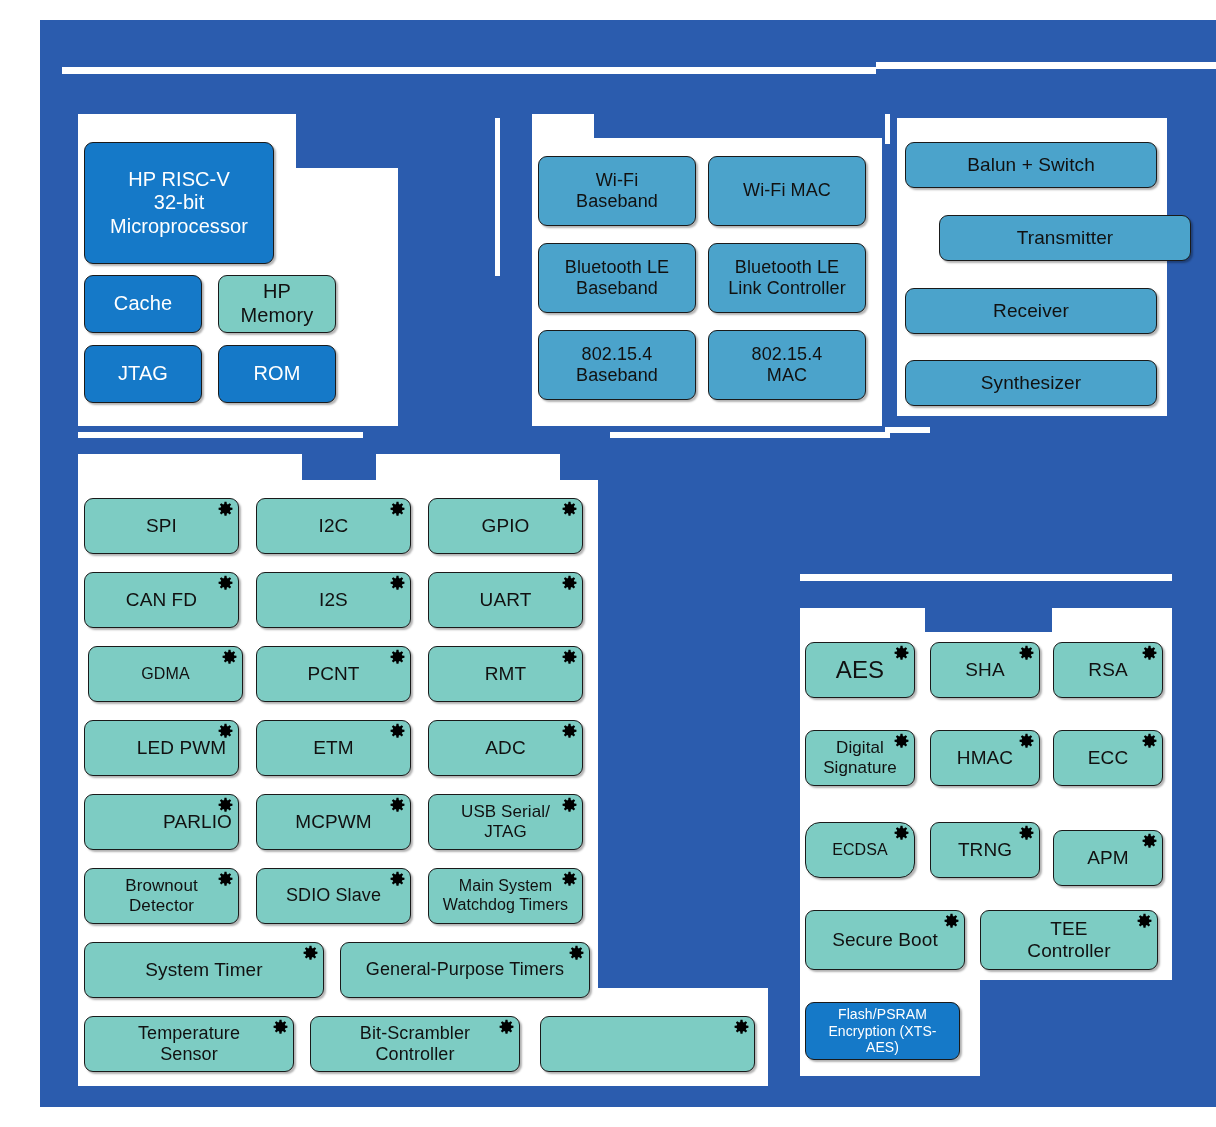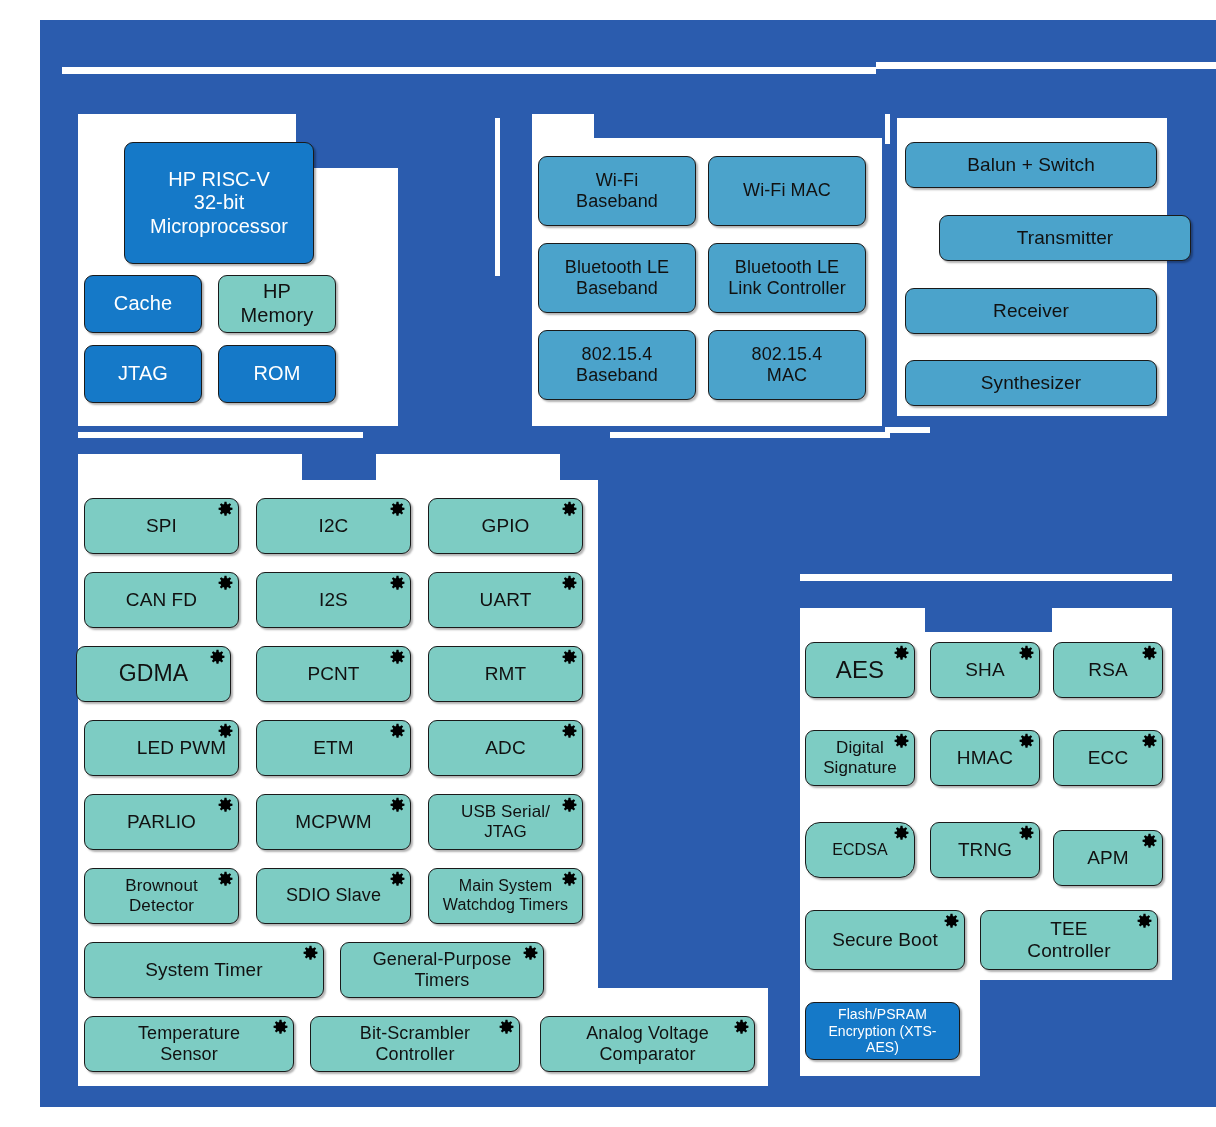--- a/index.html
+++ b/index.html
@@ -81,21 +81,21 @@
     <div class="panel" style="left:38px;top:460px;width:520px;height:516px;"></div>
     <div class="panel" style="left:38px;top:968px;width:690px;height:98px;"></div>
 
     <div class="rule" style="left:760px;top:554px;width:372px;height:7px;"></div>
     <div class="panel" style="left:760px;top:588px;width:125px;height:30px;"></div>
     <div class="panel" style="left:1012px;top:588px;width:120px;height:30px;"></div>
     <div class="panel" style="left:760px;top:612px;width:372px;height:348px;"></div>
     <div class="panel" style="left:760px;top:956px;width:180px;height:100px;"></div>
 
     <div id="g-cpu">
-        <div class="blk blue" style="left: 44px; top: 122px; width: 190px; height: 122px; font-size: 20px; margin-left: 40px;">
+        <div class="blk blue" style="left: 44px; top: 122px; width: 190px; height: 122px; font-size: 20px;">
           <span class="lbl">HP RISC-V<br>32-bit<br>Microprocessor</span>
         </div>
         <div class="blk blue" style="left: 44px; top: 255px; width: 118px; height: 58px; font-size: 20px;">
           <span class="lbl">Cache</span>
         </div>
         <div class="blk teal" style="left: 178px; top: 255px; width: 118px; height: 58px; font-size: 20px;">
           <span class="lbl">HP<br>Memory</span>
         </div>
         <div class="blk blue" style="left: 44px; top: 325px; width: 118px; height: 58px; font-size: 20px;">
           <span class="lbl">JTAG</span>
@@ -186,21 +186,21 @@
         </div>
         <div class="blk teal" style="left: 388px; top: 552px; width: 155px; height: 56px; font-size: 19px;">
           <span class="lbl">UART</span>
           <span class="gear">
             <svg viewBox="0 0 24 24" aria-hidden="true">
               <path fill="#000" d="M12 8.1a3.9 3.9 0 1 0 0 7.8 3.9 3.9 0 0 0 0-7.8zm0 5.7a1.8 1.8 0 1 1 0-3.6 1.8 1.8 0 0 1 0 3.6z"></path>
               <path fill="#000" d="M13.45 1.2h-2.9l-.45 3.1-1.5.62-2.5-1.88-2.05 2.05 1.88 2.5-.62 1.5-3.1.45v2.9l3.1.45.62 1.5-1.88 2.5 2.05 2.05 2.5-1.88 1.5.62.45 3.12h2.9l.45-3.12 1.5-.62 2.5 1.88 2.05-2.05-1.88-2.5.62-1.5 3.12-.45v-2.9l-3.12-.45-.62-1.5 1.88-2.5-2.05-2.05-2.5 1.88-1.5-.62z"></path>
             </svg>
           </span>
         </div>
-        <div class="blk teal" style="left: 36px; top: 626px; width: 155px; height: 56px; font-size: 23px;">
+        <div class="blk teal" style="left: 48px; top: 626px; width: 155px; height: 56px; font-size: 16px;">
           <span class="lbl">GDMA</span>
           <span class="gear">
             <svg viewBox="0 0 24 24" aria-hidden="true">
               <path fill="#000" d="M12 8.1a3.9 3.9 0 1 0 0 7.8 3.9 3.9 0 0 0 0-7.8zm0 5.7a1.8 1.8 0 1 1 0-3.6 1.8 1.8 0 0 1 0 3.6z"></path>
               <path fill="#000" d="M13.45 1.2h-2.9l-.45 3.1-1.5.62-2.5-1.88-2.05 2.05 1.88 2.5-.62 1.5-3.1.45v2.9l3.1.45.62 1.5-1.88 2.5 2.05 2.05 2.5-1.88 1.5.62.45 3.12h2.9l.45-3.12 1.5-.62 2.5 1.88 2.05-2.05-1.88-2.5.62-1.5 3.12-.45v-2.9l-3.12-.45-.62-1.5 1.88-2.5-2.05-2.05-2.5 1.88-1.5-.62z"></path>
             </svg>
           </span>
         </div>
         <div class="blk teal" style="left: 216px; top: 626px; width: 155px; height: 56px; font-size: 19px;">
           <span class="lbl">PCNT</span>
@@ -240,21 +240,21 @@
         </div>
         <div class="blk teal" style="left: 388px; top: 700px; width: 155px; height: 56px; font-size: 19px;">
           <span class="lbl">ADC</span>
           <span class="gear">
             <svg viewBox="0 0 24 24" aria-hidden="true">
               <path fill="#000" d="M12 8.1a3.9 3.9 0 1 0 0 7.8 3.9 3.9 0 0 0 0-7.8zm0 5.7a1.8 1.8 0 1 1 0-3.6 1.8 1.8 0 0 1 0 3.6z"></path>
               <path fill="#000" d="M13.45 1.2h-2.9l-.45 3.1-1.5.62-2.5-1.88-2.05 2.05 1.88 2.5-.62 1.5-3.1.45v2.9l3.1.45.62 1.5-1.88 2.5 2.05 2.05 2.5-1.88 1.5.62.45 3.12h2.9l.45-3.12 1.5-.62 2.5 1.88 2.05-2.05-1.88-2.5.62-1.5 3.12-.45v-2.9l-3.12-.45-.62-1.5 1.88-2.5-2.05-2.05-2.5 1.88-1.5-.62z"></path>
             </svg>
           </span>
         </div>
-        <div class="blk teal" style="left: 44px; top: 774px; width: 155px; height: 56px; font-size: 19px;">
+        <div class="blk teal" style="left: 44px; top: 774px; width: 155px; height: 56px; font-size: 19px; justify-content: flex-end;">
           <span class="lbl">PARLIO</span>
           <span class="gear">
             <svg viewBox="0 0 24 24" aria-hidden="true">
               <path fill="#000" d="M12 8.1a3.9 3.9 0 1 0 0 7.8 3.9 3.9 0 0 0 0-7.8zm0 5.7a1.8 1.8 0 1 1 0-3.6 1.8 1.8 0 0 1 0 3.6z"></path>
               <path fill="#000" d="M13.45 1.2h-2.9l-.45 3.1-1.5.62-2.5-1.88-2.05 2.05 1.88 2.5-.62 1.5-3.1.45v2.9l3.1.45.62 1.5-1.88 2.5 2.05 2.05 2.5-1.88 1.5.62.45 3.12h2.9l.45-3.12 1.5-.62 2.5 1.88 2.05-2.05-1.88-2.5.62-1.5 3.12-.45v-2.9l-3.12-.45-.62-1.5 1.88-2.5-2.05-2.05-2.5 1.88-1.5-.62z"></path>
             </svg>
           </span>
         </div>
         <div class="blk teal" style="left: 216px; top: 774px; width: 155px; height: 56px; font-size: 19px;">
           <span class="lbl">MCPWM</span>
@@ -303,21 +303,21 @@
         </div>
         <div class="blk teal" style="left: 44px; top: 922px; width: 240px; height: 56px; font-size: 19px;">
           <span class="lbl">System Timer</span>
           <span class="gear">
             <svg viewBox="0 0 24 24" aria-hidden="true">
               <path fill="#000" d="M12 8.1a3.9 3.9 0 1 0 0 7.8 3.9 3.9 0 0 0 0-7.8zm0 5.7a1.8 1.8 0 1 1 0-3.6 1.8 1.8 0 0 1 0 3.6z"></path>
               <path fill="#000" d="M13.45 1.2h-2.9l-.45 3.1-1.5.62-2.5-1.88-2.05 2.05 1.88 2.5-.62 1.5-3.1.45v2.9l3.1.45.62 1.5-1.88 2.5 2.05 2.05 2.5-1.88 1.5.62.45 3.12h2.9l.45-3.12 1.5-.62 2.5 1.88 2.05-2.05-1.88-2.5.62-1.5 3.12-.45v-2.9l-3.12-.45-.62-1.5 1.88-2.5-2.05-2.05-2.5 1.88-1.5-.62z"></path>
             </svg>
           </span>
         </div>
-        <div class="blk teal" style="left: 300px; top: 922px; width: 204px; height: 56px; font-size: 18px;">
+        <div class="blk teal" style="left: 300px; top: 922px; width: 250px; height: 56px; font-size: 18px;">
           <span class="lbl">General-Purpose Timers</span>
           <span class="gear">
             <svg viewBox="0 0 24 24" aria-hidden="true">
               <path fill="#000" d="M12 8.1a3.9 3.9 0 1 0 0 7.8 3.9 3.9 0 0 0 0-7.8zm0 5.7a1.8 1.8 0 1 1 0-3.6 1.8 1.8 0 0 1 0 3.6z"></path>
               <path fill="#000" d="M13.45 1.2h-2.9l-.45 3.1-1.5.62-2.5-1.88-2.05 2.05 1.88 2.5-.62 1.5-3.1.45v2.9l3.1.45.62 1.5-1.88 2.5 2.05 2.05 2.5-1.88 1.5.62.45 3.12h2.9l.45-3.12 1.5-.62 2.5 1.88 2.05-2.05-1.88-2.5.62-1.5 3.12-.45v-2.9l-3.12-.45-.62-1.5 1.88-2.5-2.05-2.05-2.5 1.88-1.5-.62z"></path>
             </svg>
           </span>
         </div>
         <div class="blk teal" style="left: 44px; top: 996px; width: 210px; height: 56px; font-size: 18px;">
           <span class="lbl">Temperature<br>Sensor</span>
@@ -331,21 +331,20 @@
         <div class="blk teal" style="left: 270px; top: 996px; width: 210px; height: 56px; font-size: 18px;">
           <span class="lbl">Bit-Scrambler<br>Controller</span>
           <span class="gear">
             <svg viewBox="0 0 24 24" aria-hidden="true">
               <path fill="#000" d="M12 8.1a3.9 3.9 0 1 0 0 7.8 3.9 3.9 0 0 0 0-7.8zm0 5.7a1.8 1.8 0 1 1 0-3.6 1.8 1.8 0 0 1 0 3.6z"></path>
               <path fill="#000" d="M13.45 1.2h-2.9l-.45 3.1-1.5.62-2.5-1.88-2.05 2.05 1.88 2.5-.62 1.5-3.1.45v2.9l3.1.45.62 1.5-1.88 2.5 2.05 2.05 2.5-1.88 1.5.62.45 3.12h2.9l.45-3.12 1.5-.62 2.5 1.88 2.05-2.05-1.88-2.5.62-1.5 3.12-.45v-2.9l-3.12-.45-.62-1.5 1.88-2.5-2.05-2.05-2.5 1.88-1.5-.62z"></path>
             </svg>
           </span>
         </div>
         <div class="blk teal" style="left: 500px; top: 996px; width: 215px; height: 56px; font-size: 18px;">
-          <span class="lbl">Analog Voltage<br>Comparator</span>
           <span class="gear">
             <svg viewBox="0 0 24 24" aria-hidden="true">
               <path fill="#000" d="M12 8.1a3.9 3.9 0 1 0 0 7.8 3.9 3.9 0 0 0 0-7.8zm0 5.7a1.8 1.8 0 1 1 0-3.6 1.8 1.8 0 0 1 0 3.6z"></path>
               <path fill="#000" d="M13.45 1.2h-2.9l-.45 3.1-1.5.62-2.5-1.88-2.05 2.05 1.88 2.5-.62 1.5-3.1.45v2.9l3.1.45.62 1.5-1.88 2.5 2.05 2.05 2.5-1.88 1.5.62.45 3.12h2.9l.45-3.12 1.5-.62 2.5 1.88 2.05-2.05-1.88-2.5.62-1.5 3.12-.45v-2.9l-3.12-.45-.62-1.5 1.88-2.5-2.05-2.05-2.5 1.88-1.5-.62z"></path>
             </svg>
           </span>
         </div>
       </div>
     <div id="g-security">
         <div class="blk teal" style="left: 765px; top: 622px; width: 110px; height: 56px; font-size: 24px;">

